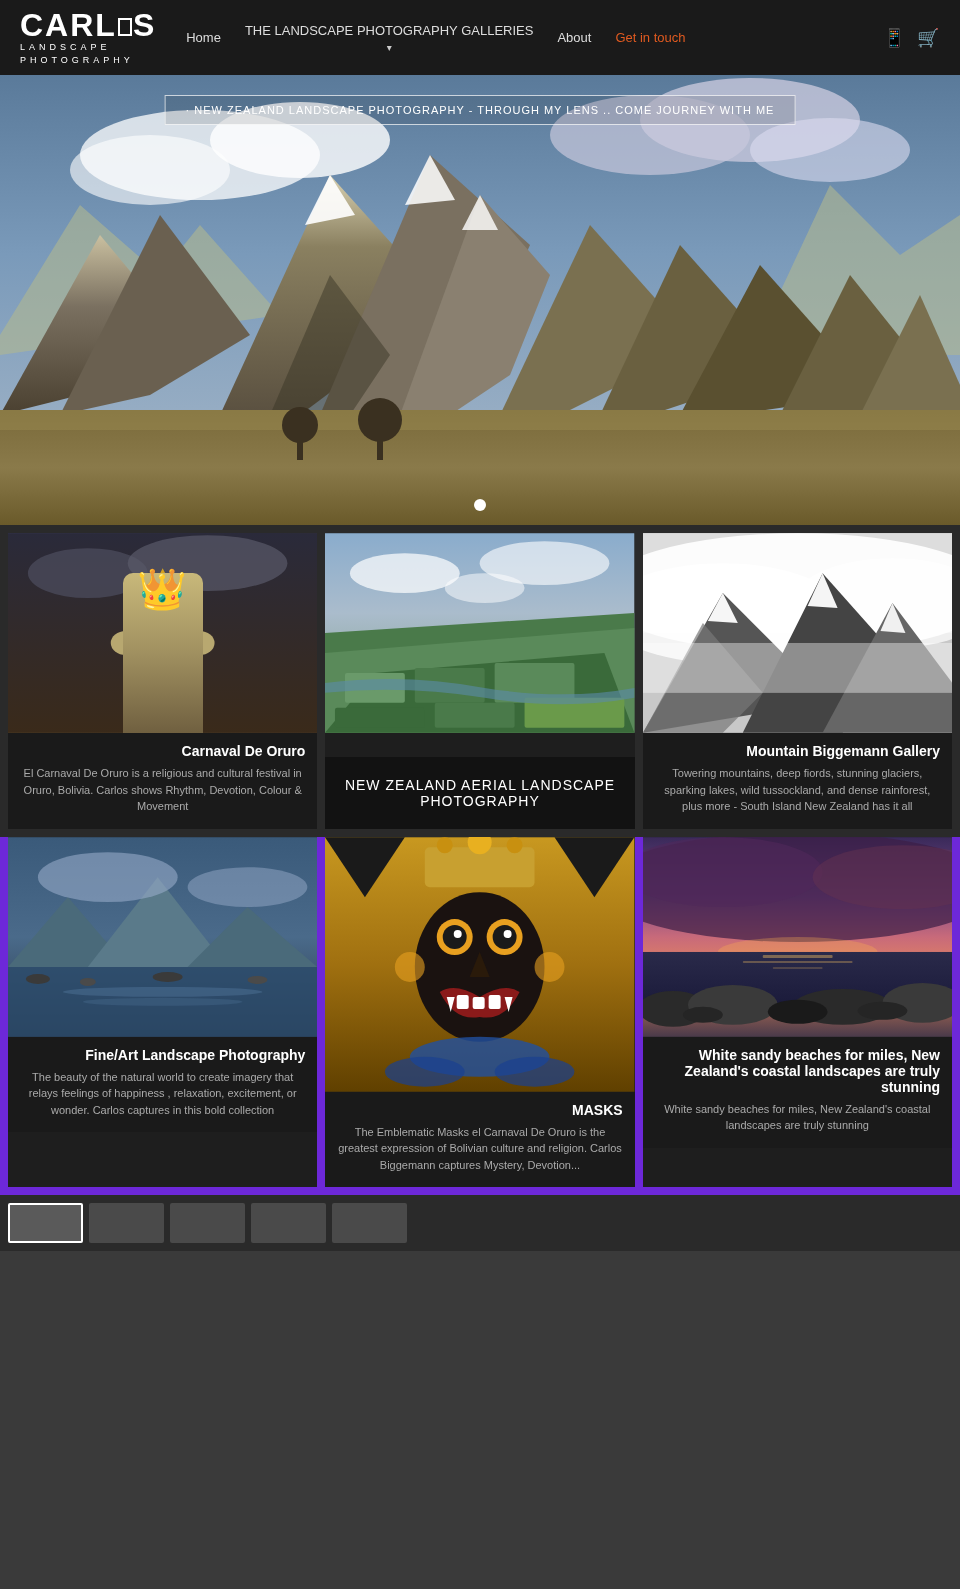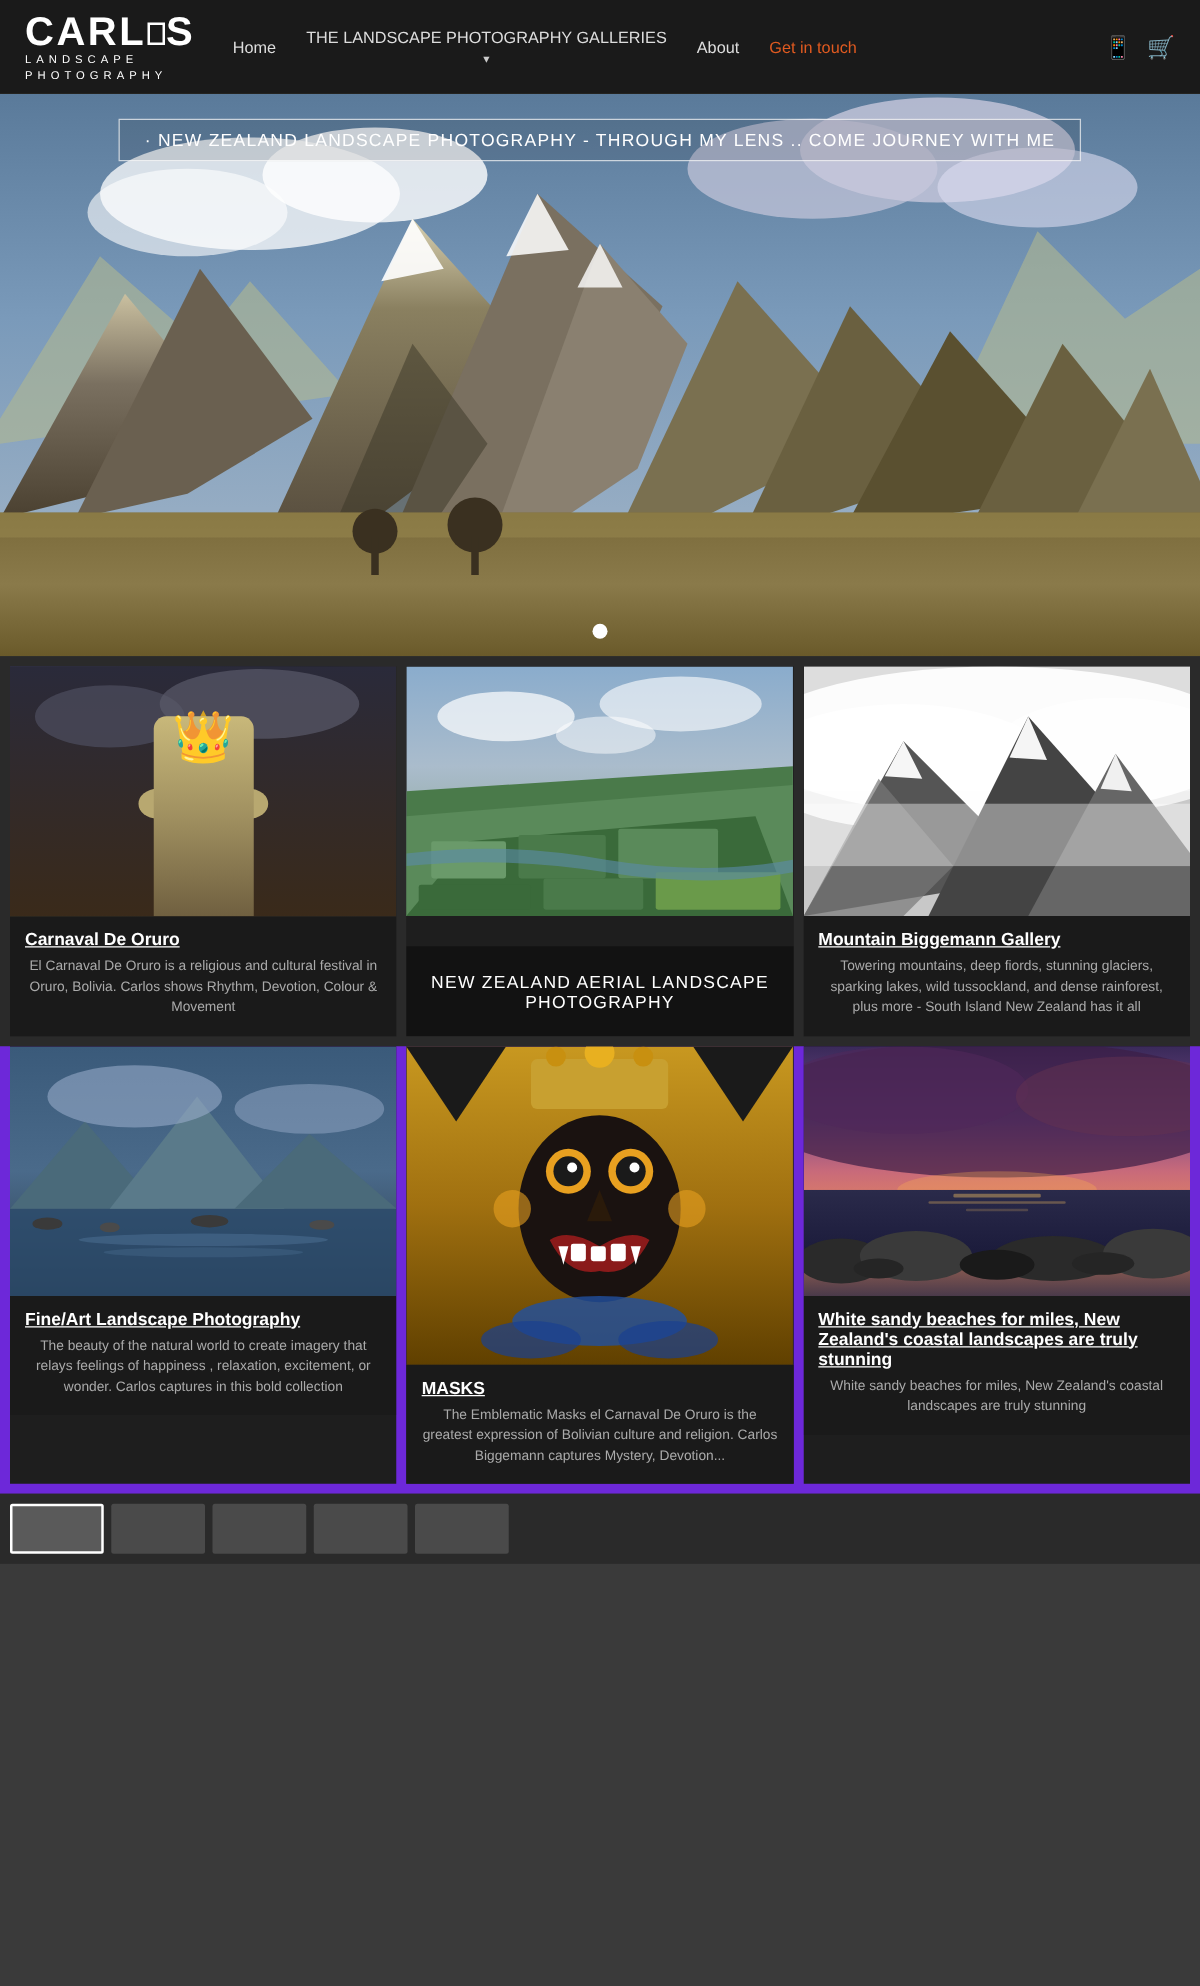--- a/index.html
+++ b/index.html
@@ -79,21 +79,21 @@
       overflow: hidden;
       background: #3a3a2a;
     }
     .hero-label {
       position: absolute;
       top: 20px;
       left: 50%;
       transform: translateX(-50%);
       border: 1px solid rgba(255,255,255,0.7);
       padding: 8px 20px;
-      font-size: 14px;
+      font-size: 11px;
       letter-spacing: 1px;
       color: #fff;
       white-space: nowrap;
       background: rgba(0,0,0,0.1);
     }
     .hero-dot {
       position: absolute;
       bottom: 14px;
       left: 50%;
       transform: translateX(-50%);
@@ -136,23 +136,22 @@
     }
 
     .card-overlay {
       padding: 10px 12px 14px;
       background: #1a1a1a;
     }
     .card-title {
       font-size: 14px;
       font-weight: 600;
       color: #fff;
-      text-align: left;
+      text-align: right;
       margin-bottom: 6px;
-      text-decoration: underline;
     }
     .card-desc {
       font-size: 11px;
       color: #aaa;
       text-align: center;
       line-height: 1.5;
     }
 
     
     .thumbnails-strip {

